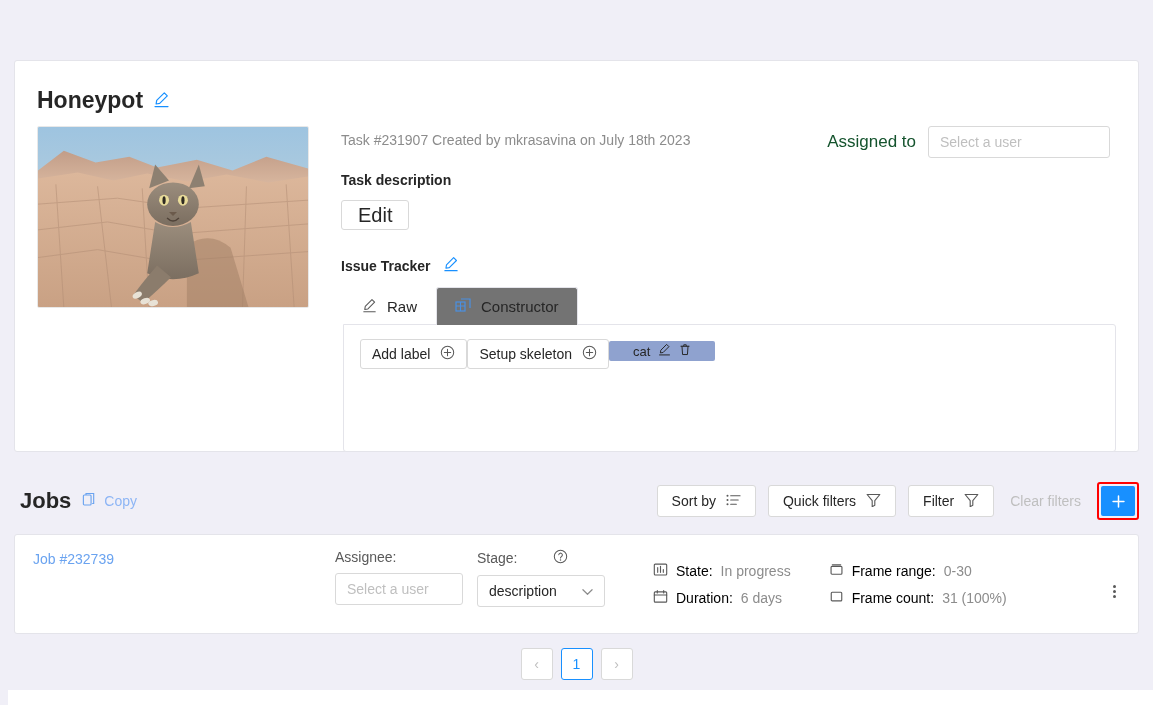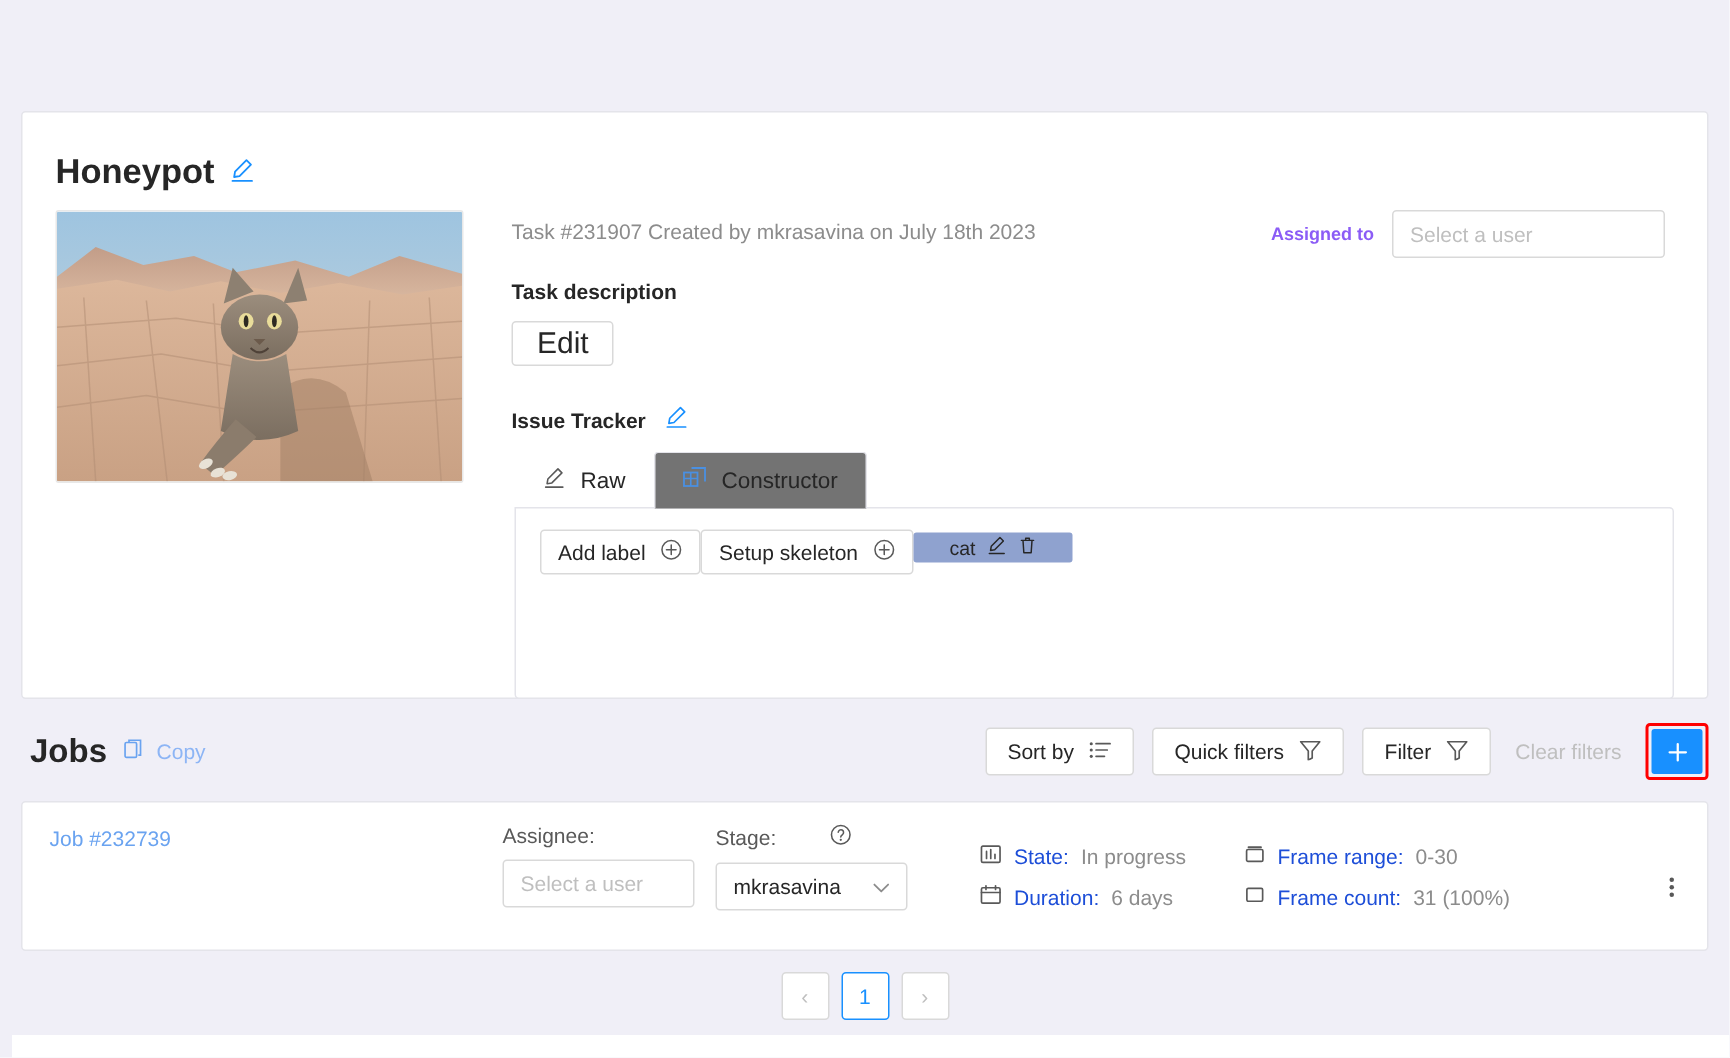--- a/index.html
+++ b/index.html
@@ -30,21 +30,21 @@
     display:flex; align-items:center; gap:10px;
     height:32px; padding:0 12px;
     background:#fff; border:1px solid #d9d9d9; border-radius:3px;
     font-size:14px; color:#262626; cursor:pointer;
   }
   .dots-v { display:inline-flex; flex-direction:column; gap:2px; align-items:center; }
   .dots-v i { width:3px; height:3px; border-radius:50%; background:#595959; display:block; }
 
   
   .card {
-    position:absolute; left:14px; top:74px; width:1125px; height:392px;
+    position:absolute; left:14px; top:60px; width:1125px; height:392px;
     background:#fff; border:1px solid #e4e4ea; border-radius:3px;
   }
   .task-title {
     display:flex; align-items:center; gap:10px;
     margin:26px 0 0 22px;
     font-size:23px; font-weight:bold; color:#262626;
   }
   .pencil { display:block; }
 
   .task-body { display:flex; margin-top:12px; }
@@ -66,21 +66,21 @@
     margin-top:12px; display:inline-flex; align-items:center; justify-content:center;
     height:30px; padding:0 16px; background:#fff;
     border:1px solid #d9d9d9; border-radius:3px; font-size:20px; cursor:pointer;
   }
   .issue-head { display:flex; align-items:center; gap:12px; margin-top:26px; }
 
   .assigned {
     position:absolute; right:28px; top:0;
     display:flex; align-items:center; gap:12px;
   }
-  .assigned-label { color:#8b5cf6; font-size:12px;font-weight:bold; }
+  .assigned-label { color:#14532d; font-size:17px; }
   .select-box {
     width:182px; height:32px; background:#fff;
     border:1px solid #d9d9d9; border-radius:3px;
     display:flex; align-items:center; padding:0 11px;
     color:#bfbfbf; font-size:14px; cursor:text;
   }
 
   
   .tracker { margin:12px 22px 0 2px; }
   .tabs { display:flex; align-items:flex-end; height:38px; }
@@ -158,21 +158,21 @@
     width:128px; height:32px; background:#fff;
     border:1px solid #d9d9d9; border-radius:3px;
     display:flex; align-items:center; padding:0 11px;
     font-size:14px; cursor:pointer;
   }
   .field-box.placeholder { color:#bfbfbf; }
   .field-box.select { justify-content:space-between; color:#262626; }
 
   .job-col-3 { display:flex; gap:38px; padding:22px 0 0 48px; font-size:14px; }
   .kv { display:flex; align-items:center; gap:8px; height:27px; }
-  .kv .k { color:#1d4ed8; }
+  .kv .k { color:#000000; }
   .kv .v { color:#8c8c8c; }
   .job-menu { margin-left:auto; padding:40px 22px 0 0; cursor:pointer; }
 
   
   .pagination {
     position:absolute; left:0; top:648px; width:1153px;
     display:flex; justify-content:center; gap:8px;
   }
   .page-btn {
     width:32px; height:32px; border:1px solid #d9d9d9; border-radius:3px;
@@ -424,21 +424,21 @@
           <span>Stage:</span>
           <span style="margin-left:30px">
             <svg width="15" height="15" viewBox="0 0 16 16">
               <circle cx="8" cy="8" r="6.6" fill="none" stroke="#595959" stroke-width="1.1"></circle>
               <path d="M6.2 6.2a1.9 1.9 0 113.1 1.6c-.7.5-1.3.9-1.3 1.8" fill="none" stroke="#595959" stroke-width="1.1" stroke-linecap="round"></path>
               <circle cx="8" cy="11.6" r=".8" fill="#595959"></circle>
             </svg>
           </span>
         </div>
         <div class="field-box select">
-          <span>mkrasavina</span>
+          <span>description</span>
           <span>
             <svg width="11" height="8" viewBox="0 0 12 8">
                 <path d="M1 1.5L6 6.5l5-5" fill="none" stroke="#8c8c8c" stroke-width="1.3" stroke-linecap="round" stroke-linejoin="round"></path>
               </svg>
           </span>
         </div>
       </div>
     </div>
 
     <div class="job-col-3">

